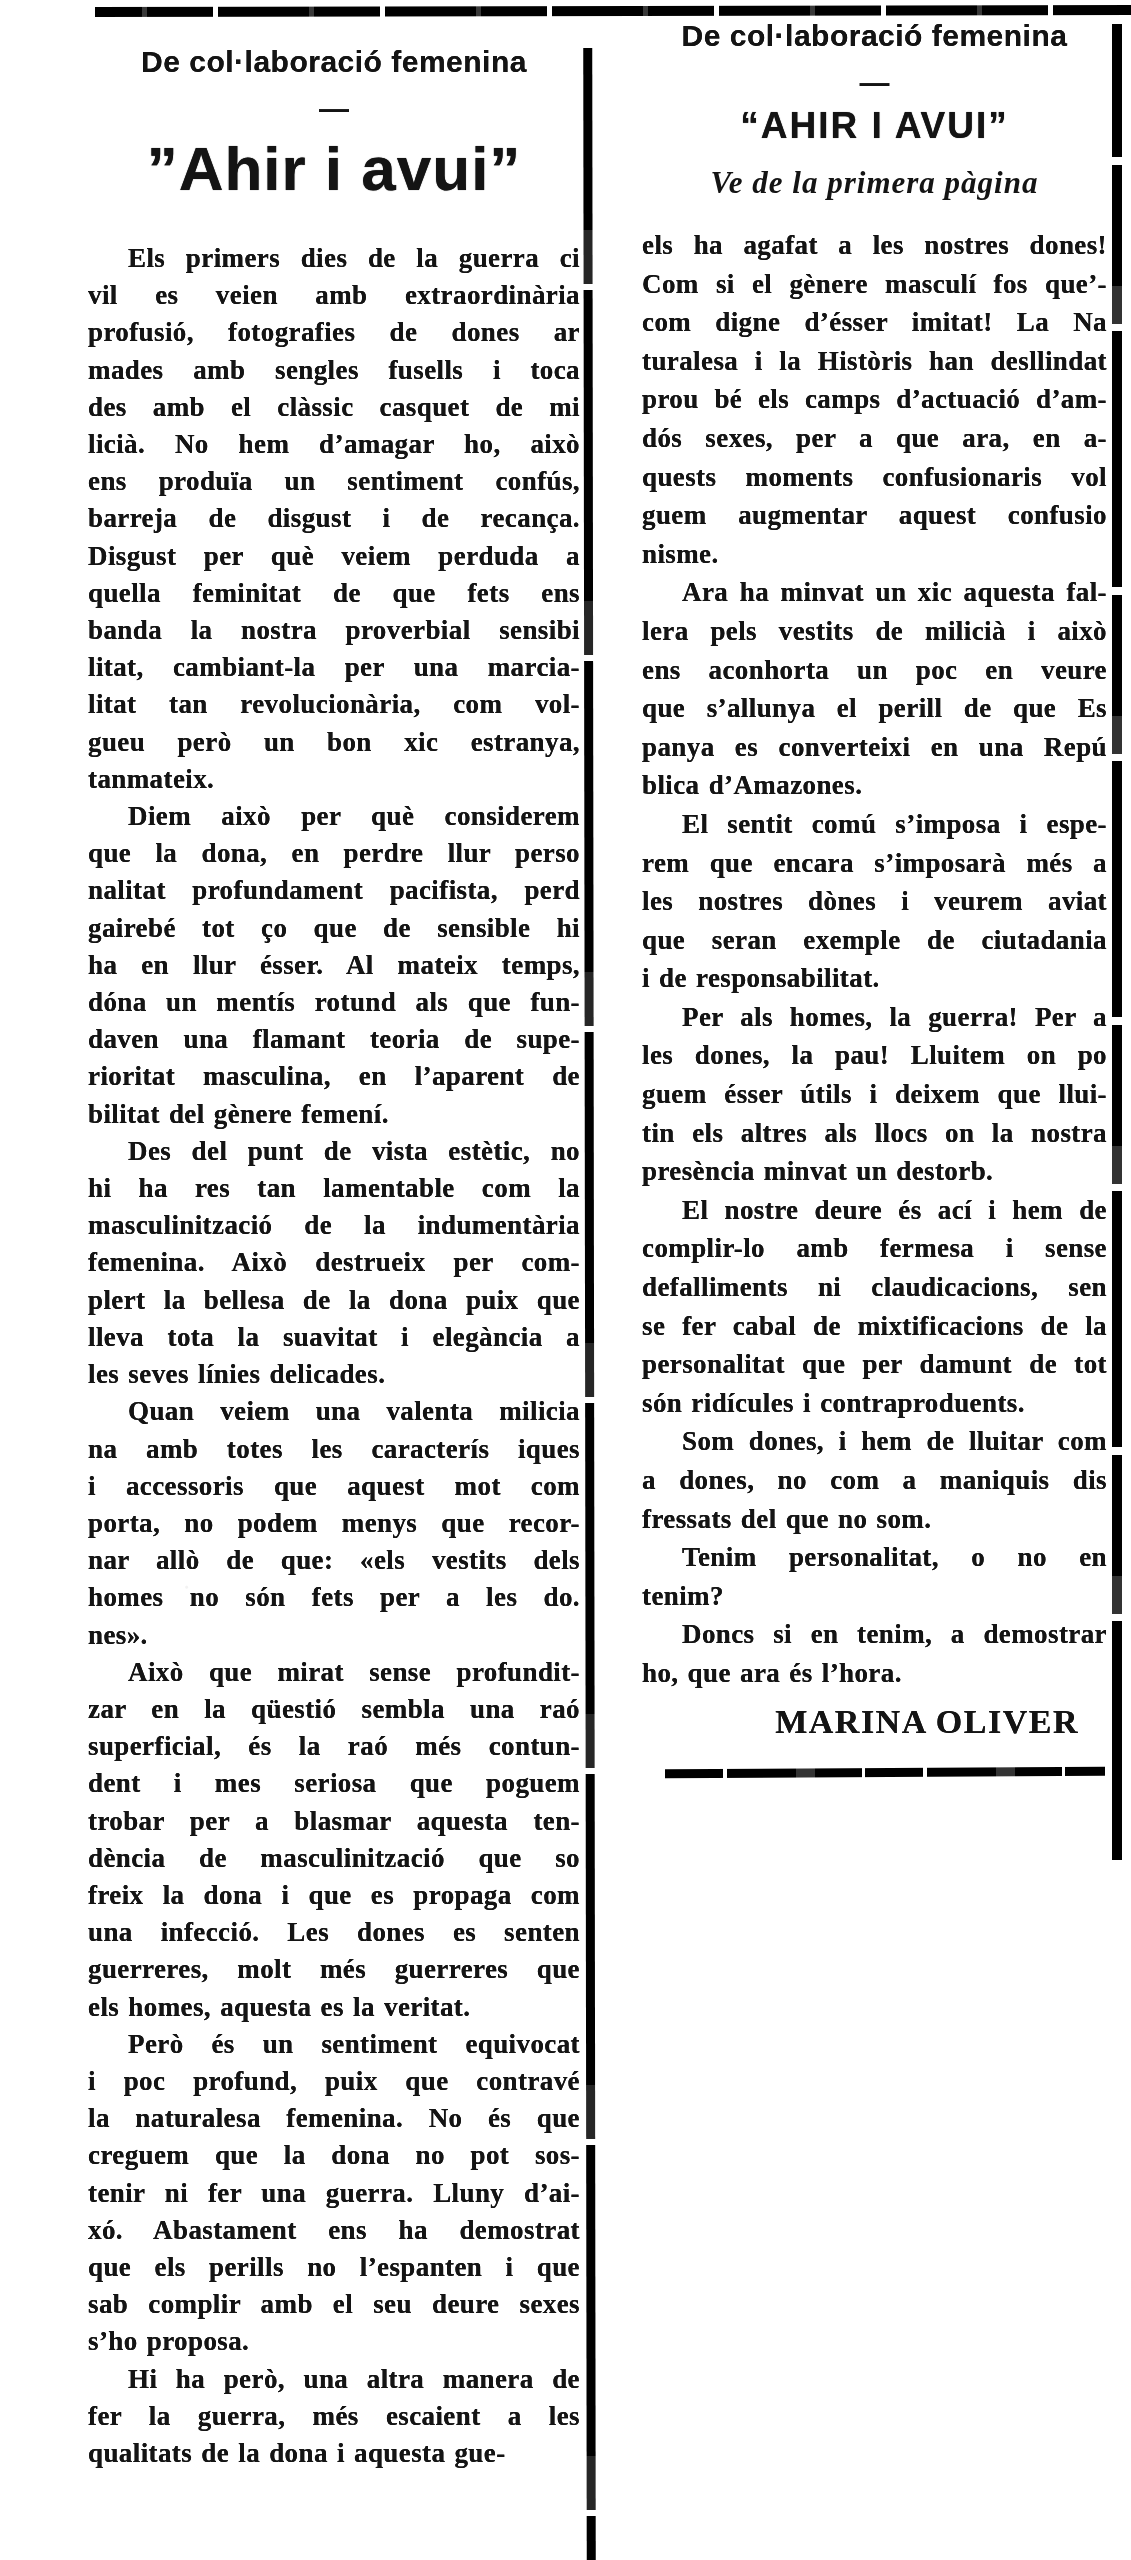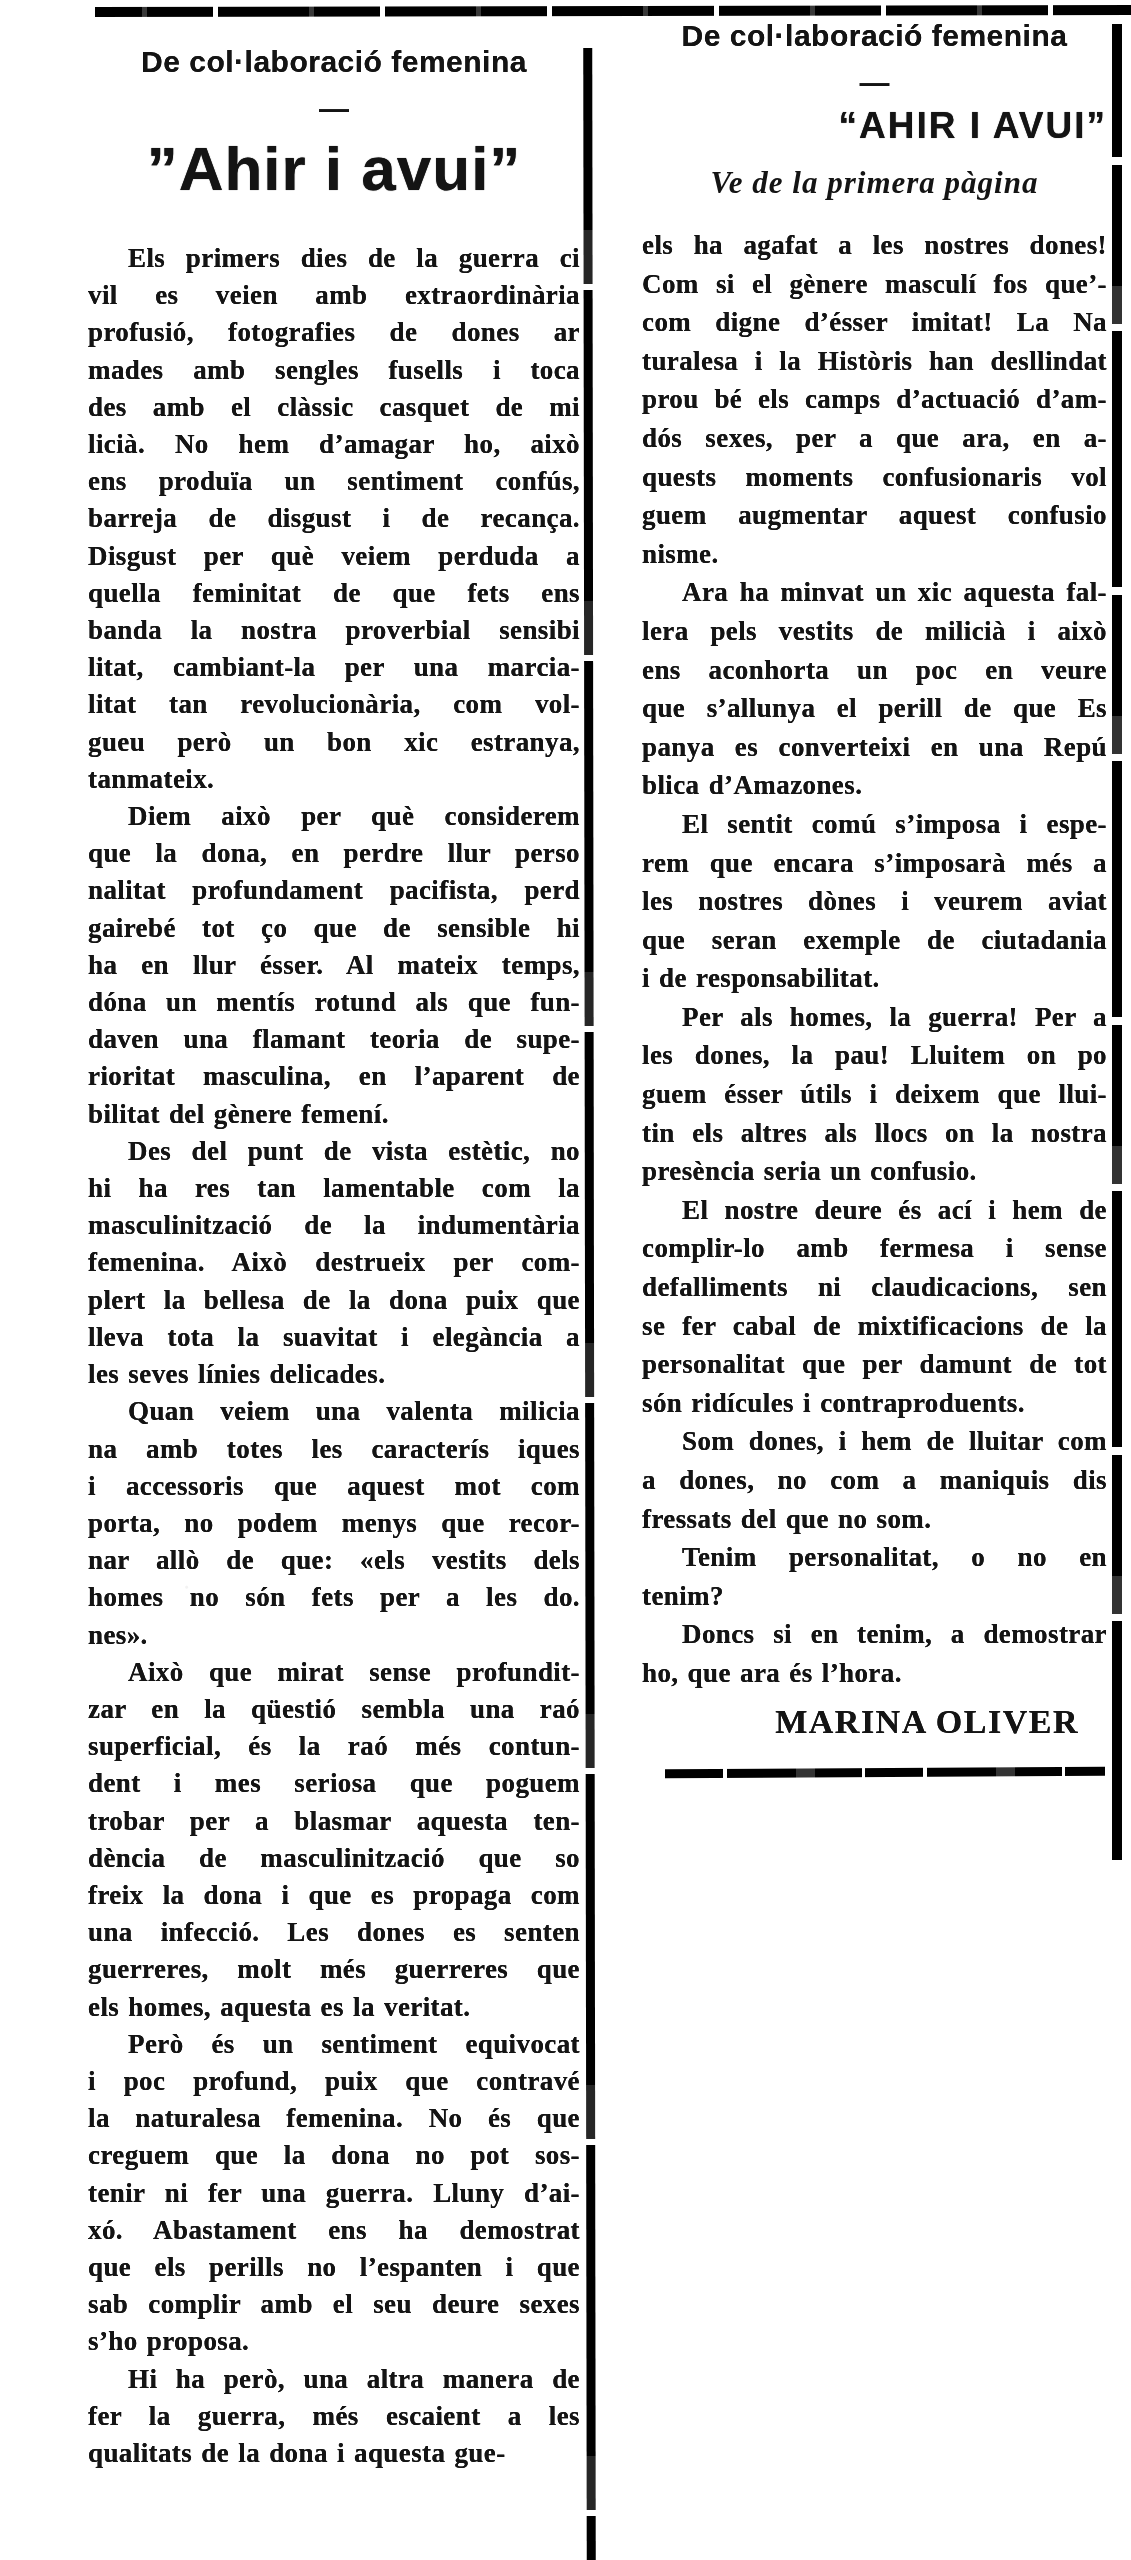--- a/index.html
+++ b/index.html
@@ -62,21 +62,21 @@
   }
   .title-main{
     font-family:"Liberation Sans", sans-serif;
     font-weight:700;font-size:62px;line-height:74px;
     text-align:center;letter-spacing:1px;margin:10px 0 0 0;
     text-shadow:0 0 .8px currentColor;
   }
   .title-caps{
     font-family:"Liberation Sans", sans-serif;
     font-weight:700;font-size:37px;line-height:44px;
-    text-align:right;letter-spacing:2px;margin:8px 0 0 0;
+    text-align:center;letter-spacing:2px;margin:8px 0 0 0;
     text-shadow:0 0 .7px currentColor;
   }
   .subtitle{
     font-style:italic;font-weight:700;font-size:31px;line-height:38px;
     text-align:center;margin-top:16px;letter-spacing:1px;
   }
   .body-block{margin-top:34px;}
   .col.right .body-block{margin-top:24px;}
   .line{
     font-size:27px;font-weight:700;
@@ -196,21 +196,21 @@
         <div class="line last">blica d’Amazones.</div>
         <div class="line indent">El sentit comú s’imposa i espe-</div>
         <div class="line">rem que encara s’imposarà més a</div>
         <div class="line">les nostres dònes i veurem aviat</div>
         <div class="line">que seran exemple de ciutadania</div>
         <div class="line last">i de responsabilitat.</div>
         <div class="line indent">Per als homes, la guerra! Per a</div>
         <div class="line">les dones, la pau! Lluitem on po</div>
         <div class="line">guem ésser útils i deixem que llui-</div>
         <div class="line">tin els altres als llocs on la nostra</div>
-        <div class="line last">presència seria un confusio.</div>
+        <div class="line last">presència minvat un destorb.</div>
         <div class="line indent">El nostre deure és ací i hem de</div>
         <div class="line">complir-lo amb fermesa i sense</div>
         <div class="line">defalliments ni claudicacions, sen</div>
         <div class="line">se fer cabal de mixtificacions de la</div>
         <div class="line">personalitat que per damunt de tot</div>
         <div class="line last">són ridícules i contraproduents.</div>
         <div class="line indent">Som dones, i hem de lluitar com</div>
         <div class="line">a dones, no com a maniquis dis</div>
         <div class="line last">fressats del que no som.</div>
         <div class="line indent">Tenim personalitat, o no en</div>

